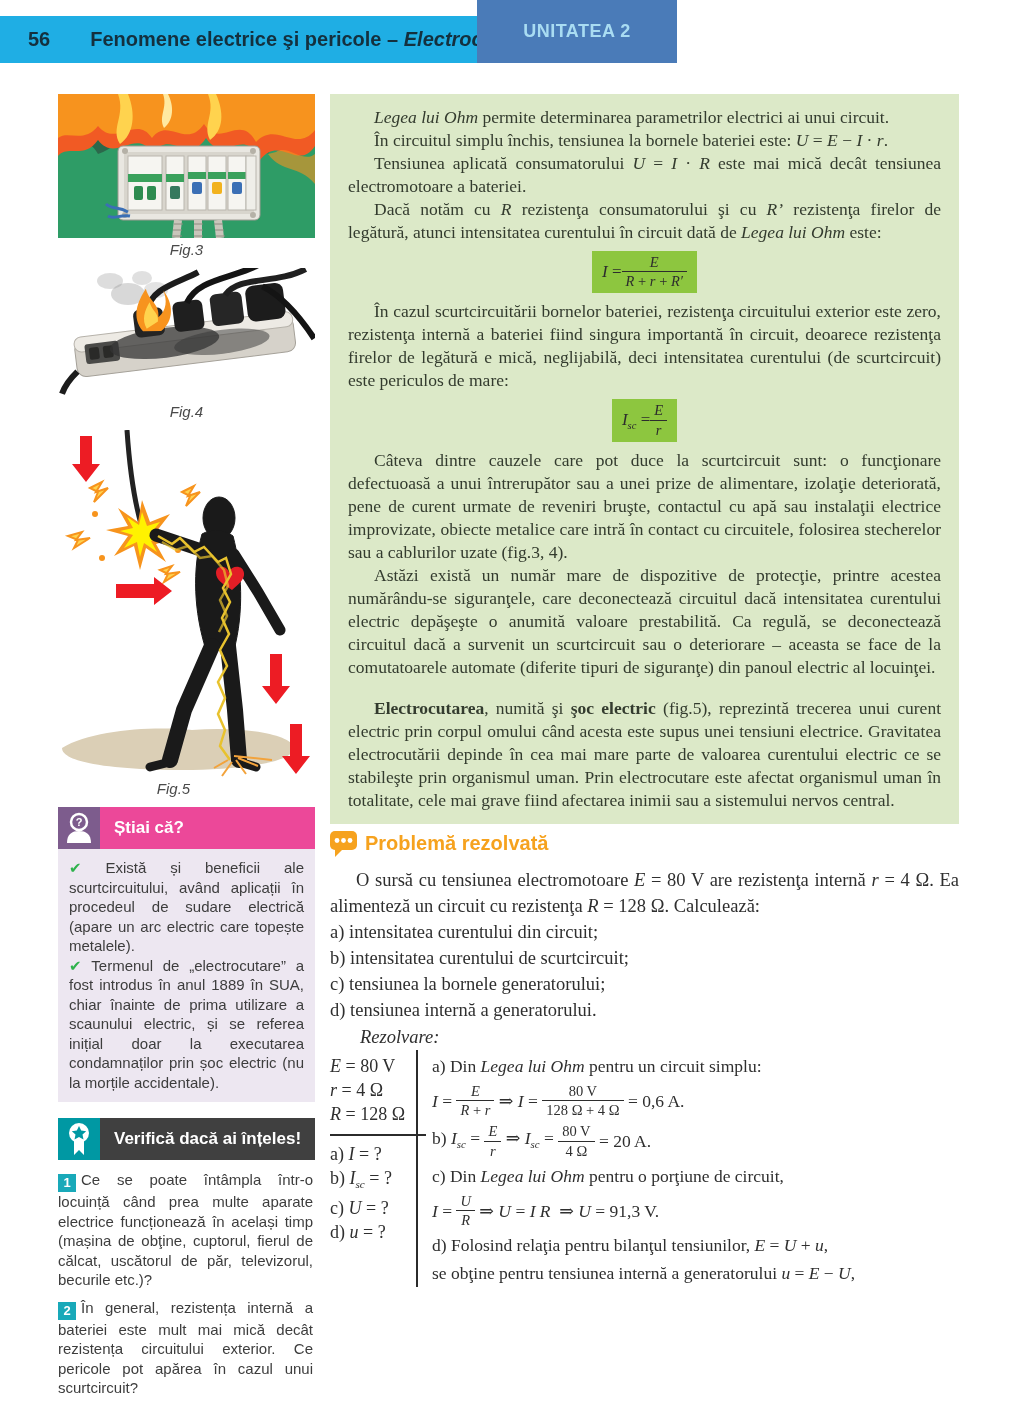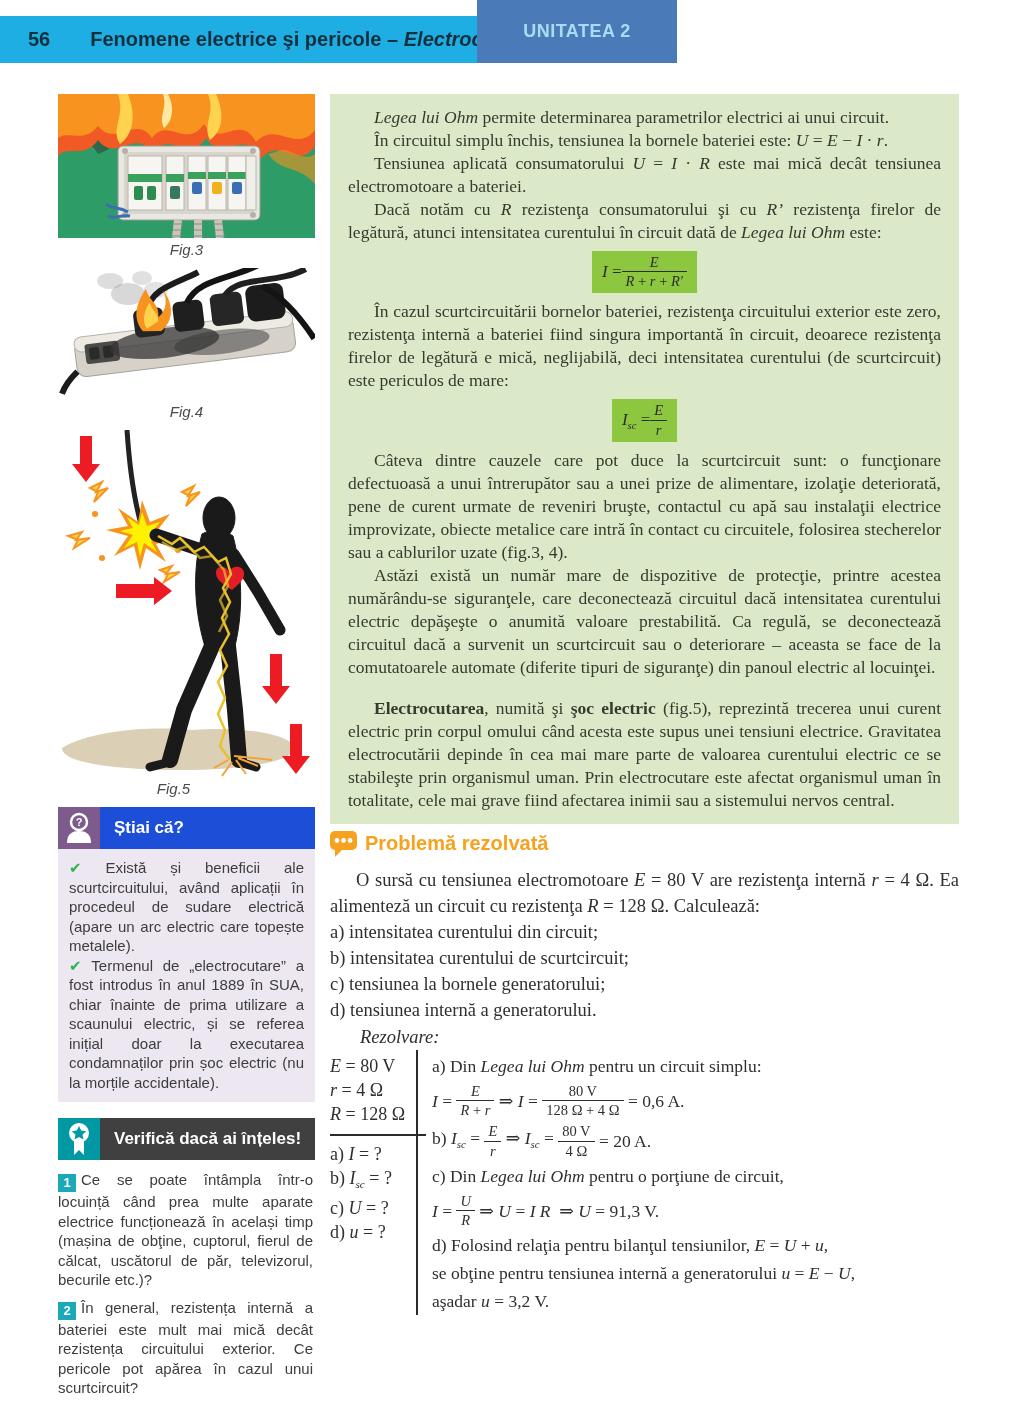--- a/index.html
+++ b/index.html
@@ -53,21 +53,21 @@
   .eq{display:flex;align-items:center;margin:5px 0;white-space:pre;}
   .eq .frac{font-size:14.5px;}
 
   
   .box{font-family:"Liberation Sans","DejaVu Sans",sans-serif;}
   .box-header{display:flex;align-items:stretch;height:42px;}
   .box-icon{width:42px;flex:none;display:flex;align-items:center;justify-content:center;}
   .box-title{flex:1;display:flex;align-items:center;padding-left:14px;color:#fff;
              font-size:17px;font-weight:bold;}
   .dyk .box-icon{background:#7D5C8D;}
-  .dyk .box-title{background:#1d4ed8;}
+  .dyk .box-title{background:#ec4899;}
   .dyk-body{background:#EDE7F1;padding:9px 11px 10px 11px;font-size:15px;line-height:19.5px;
             color:#3d3d3d;text-align:justify;}
   .dyk-body p{margin:0;}
   .sg-c{color:#2EB24C;font-weight:bold;}
 
   
   .chk{margin-top:16px;}
   .chk .box-icon{background:#0098A3;}
   .chk .box-title{background:#404040;}
   .chk-body{padding:10px 2px 0 0;font-size:15px;line-height:19.5px;color:#3d3d3d;text-align:justify;}
@@ -337,17 +337,16 @@
         </div>
         <div class="eq">
           <span><span>b) </span><span class="sg-i">I</span><span class="sg-sub">sc</span><span> = </span></span><span class="frac"><span class="num"><span class="sg-i">E</span></span><span class="den"><span class="sg-i">r</span></span></span><span><span> ⇒ </span><span class="sg-i">I</span><span class="sg-sub">sc</span><span> = </span></span><span class="frac"><span class="num"><span>80 V</span></span><span class="den"><span>4 Ω</span></span></span><span><span> = 20 A.</span></span>
         </div>
         <div class="step-head"><span>c) Din </span><span class="sg-i">Legea lui Ohm</span><span> pentru o porţiune de circuit,</span></div>
         <div class="eq">
           <span><span class="sg-i">I</span><span> = </span></span><span class="frac"><span class="num"><span class="sg-i">U</span></span><span class="den"><span class="sg-i">R</span></span></span><span><span> ⇒ </span><span class="sg-i">U</span><span> = </span><span class="sg-i">I R</span><span>  ⇒ </span><span class="sg-i">U</span><span> = 91,3 V.</span></span>
         </div>
         <div class="step-head"><span>d) Folosind relaţia pentru bilanţul tensiunilor, </span><span class="sg-i">E</span><span> = </span><span class="sg-i">U</span><span> + </span><span class="sg-i">u</span><span>,</span></div>
         <div class="step-head"><span>se obţine pentru tensiunea internă a generatorului </span><span class="sg-i">u</span><span> = </span><span class="sg-i">E</span><span> − </span><span class="sg-i">U</span><span>,</span></div>
-        <div class="step-head"><span>aşadar </span><span class="sg-i">u</span><span> = 3,2 V.</span></div>
       </div>
     </div>
   </div>
 </div>
 
 </body></html>

